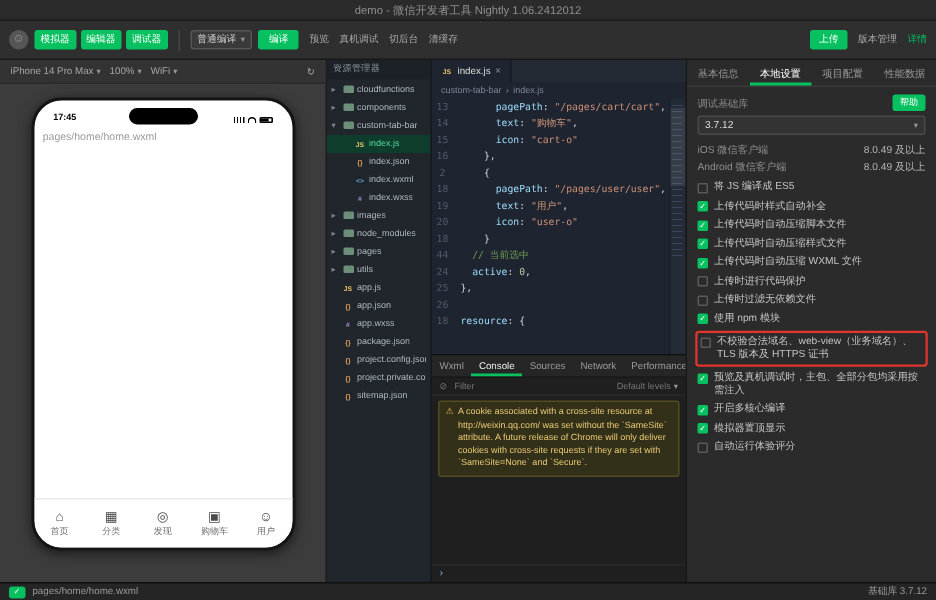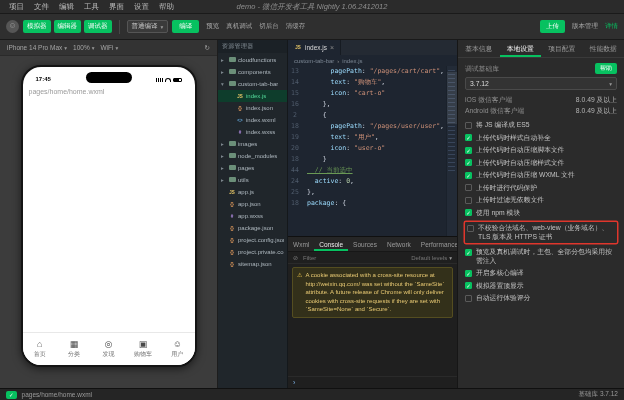--- a/index.html
+++ b/index.html
@@ -4,21 +4,21 @@
 <style>
   * { margin:0; padding:0; box-sizing:border-box; }
   html,body { width:624px; height:400px; overflow:hidden; }
   body { font-family:"Liberation Sans","DejaVu Sans",sans-serif; background:#1e1e1e; color:#ccc; font-size:8px; }
   .window { width:624px; height:400px; display:flex; flex-direction:column; }
 
   
   .titlebar { height:14px; background:#2b2b2b; border-bottom:1px solid #1a1a1a; display:flex; align-items:center; padding:0 4px; position:relative; flex:none; }
   .menus { display:flex; z-index:2; }
   .menu-item { font-size:7.5px; color:#b8b8b8; padding:0 5px; line-height:13px; }
-  .title-text { position:absolute; left:0; right:0; text-align:center; font-size:7.5px; color:#8f8f8f;font-style:italic; }
+  .title-text { position:absolute; left:0; right:0; text-align:center; font-size:7.5px; color:#8f8f8f; }
 
   
   .toolbar { height:26px; background:#2f2f2f; border-bottom:1px solid #191919; display:flex; align-items:center; padding:0 6px; gap:4px; flex:none; }
   .avatar { width:13px; height:13px; border-radius:50%; background:#565656; color:#9b9b9b; font-size:8px; line-height:12px; text-align:center; flex:none; }
   .toggles { display:flex; gap:3px; }
   .toggle-pill { background:#07c160; color:#fff; font-size:6.5px; padding:2px 4px; border-radius:2px; }
   .tb-sep { width:1px; height:14px; background:#474747; margin:0 3px; }
   .compile-select { background:#3a3a3a; border:1px solid #555; color:#ccc; font-size:6.5px; padding:1px 4px; border-radius:2px; display:flex; align-items:center; gap:3px; }
   .chev { font-size:5.5px; color:#999; }
   .compile-btn { background:#07c160; color:#fff; font-size:6.5px; padding:2px 7px; border-radius:2px; }
@@ -72,21 +72,21 @@
   .center { width:170px; flex:none; display:flex; flex-direction:column; min-width:0; border-right:1px solid #161616; }
   .editor { flex:1; min-height:0; background:#1e2530; display:flex; flex-direction:column; }
   .editor-tabs { height:15px; background:#242a33; display:flex; flex:none; }
   .editor-tab { background:#1e2530; border-right:1px solid #161b22; display:flex; align-items:center; gap:3px; padding:0 6px; font-size:6.5px; color:#dadada; }
   .tab-close { color:#8a8a8a; font-size:7px; }
   .breadcrumb { height:11px; display:flex; align-items:center; gap:3px; padding:0 6px; color:#7c8794; font-size:6px; flex:none; }
   .code { flex:1; min-height:0; display:flex; font-family:"DejaVu Sans Mono","Liberation Mono",monospace; font-size:6.5px; line-height:11px; overflow:hidden; }
   .code-lines { flex:1; overflow:hidden; min-width:0; }
   .code-line { display:flex; white-space:pre; }
   .ln { width:14px; flex:none; text-align:center; color:#4f5b6b; margin-right:5px; }
-  .tok-k { color:#9cdcfe; } .tok-s { color:#ce9178; } .tok-num { color:#b5cea8; } .tok-c { color:#6a9955;text-decoration:underline; } .tok-p { color:#cdd3de; }
+  .tok-k { color:#9cdcfe; } .tok-s { color:#ce9178; } .tok-num { color:#b5cea8; } .tok-c { color:#6a9955; } .tok-p { color:#cdd3de; }
   .minimap { width:11px; flex:none; background:#232b37; border-left:1px solid #1a212b; position:relative;
              background-image:repeating-linear-gradient(180deg,#38455a 0 1px,transparent 1px 4px); background-size:70% 60%; background-repeat:no-repeat; background-position:1px 4px; }
   .minimap-view { position:absolute; top:6px; left:0; right:0; height:52px; background:rgba(255,255,255,.09); }
 
   
   .console { height:152px; flex:none; background:#1f1f1f; border-top:1px solid #101010; display:flex; flex-direction:column; }
   .console-tabs { height:15px; background:#262626; border-bottom:1px solid #171717; display:flex; overflow:hidden; flex:none; }
   .console-tab { padding:0 5px; display:flex; align-items:center; color:#9a9a9a; font-size:6.5px; white-space:nowrap; }
   .console-tab.active { color:#ececec; box-shadow:inset 0 -2px 0 #07c160; }
   .console-filter { height:12px; border-bottom:1px solid #2a2a2a; display:flex; align-items:center; gap:5px; padding:0 5px; color:#777; font-size:6px; flex:none; }
@@ -119,30 +119,20 @@
   .status-badge { background:#07c160; color:#fff; border-radius:2px; font-size:5.5px; height:8px; line-height:8px; padding:0 3px; }
   .statusbar-right { margin-left:auto; }
 </style>
 </head>
 <body>
 
 <div class="window">
 
   <div class="titlebar">
     <div class="title-text">demo - 微信开发者工具 Nightly 1.06.2412012</div>
-    <div class="menus">
-
-    <span class="menu-item">项目</span>
-        <span class="menu-item">文件</span>
-        <span class="menu-item">编辑</span>
-        <span class="menu-item">工具</span>
-        <span class="menu-item">界面</span>
-        <span class="menu-item">设置</span>
-        <span class="menu-item">帮助</span>
-      </div>
   </div>
 
   <div class="toolbar">
     <span class="avatar">☺</span>
     <div class="toggles">
 
     <span class="toggle-pill">模拟器</span>
         <span class="toggle-pill">编辑器</span>
         <span class="toggle-pill">调试器</span>
       </div>
@@ -366,21 +356,22 @@
               <div class="code-line"><span class="ln">15</span><span class="tok-p">      </span><span class="tok-k">icon</span><span class="tok-p">: </span><span class="tok-s">"cart-o"</span></div>
               <div class="code-line"><span class="ln">16</span><span class="tok-p">    },</span></div>
               <div class="code-line"><span class="ln">2</span><span class="tok-p">    {</span></div>
               <div class="code-line"><span class="ln">18</span><span class="tok-p">      </span><span class="tok-k">pagePath</span><span class="tok-p">: </span><span class="tok-s">"/pages/user/user"</span><span class="tok-p">,</span></div>
               <div class="code-line"><span class="ln">19</span><span class="tok-p">      </span><span class="tok-k">text</span><span class="tok-p">: </span><span class="tok-s">"用户"</span><span class="tok-p">,</span></div>
               <div class="code-line"><span class="ln">20</span><span class="tok-p">      </span><span class="tok-k">icon</span><span class="tok-p">: </span><span class="tok-s">"user-o"</span></div>
               <div class="code-line"><span class="ln">18</span><span class="tok-p">    }</span></div>
               <div class="code-line"><span class="ln">44</span><span class="tok-c">  // 当前选中</span></div>
               <div class="code-line"><span class="ln">24</span><span class="tok-p">  </span><span class="tok-k">active</span><span class="tok-p">: </span><span class="tok-num">0</span><span class="tok-p">,</span></div>
               <div class="code-line"><span class="ln">25</span><span class="tok-p">},</span></div>
-              <div class="code-line"><span class="ln">18</span><span class="tok-k">package</span><span class="tok-p">: {</span></div>
+              <div class="code-line"><span class="ln">26</span><span class="tok-p"></span></div>
+              <div class="code-line"><span class="ln">18</span><span class="tok-k">resource</span><span class="tok-p">: {</span></div>
             </div>
           <div class="minimap">
             <span class="minimap-view"></span>
           </div>
         </div>
       </div>
 
       <div class="console">
         <div class="console-tabs">
 

